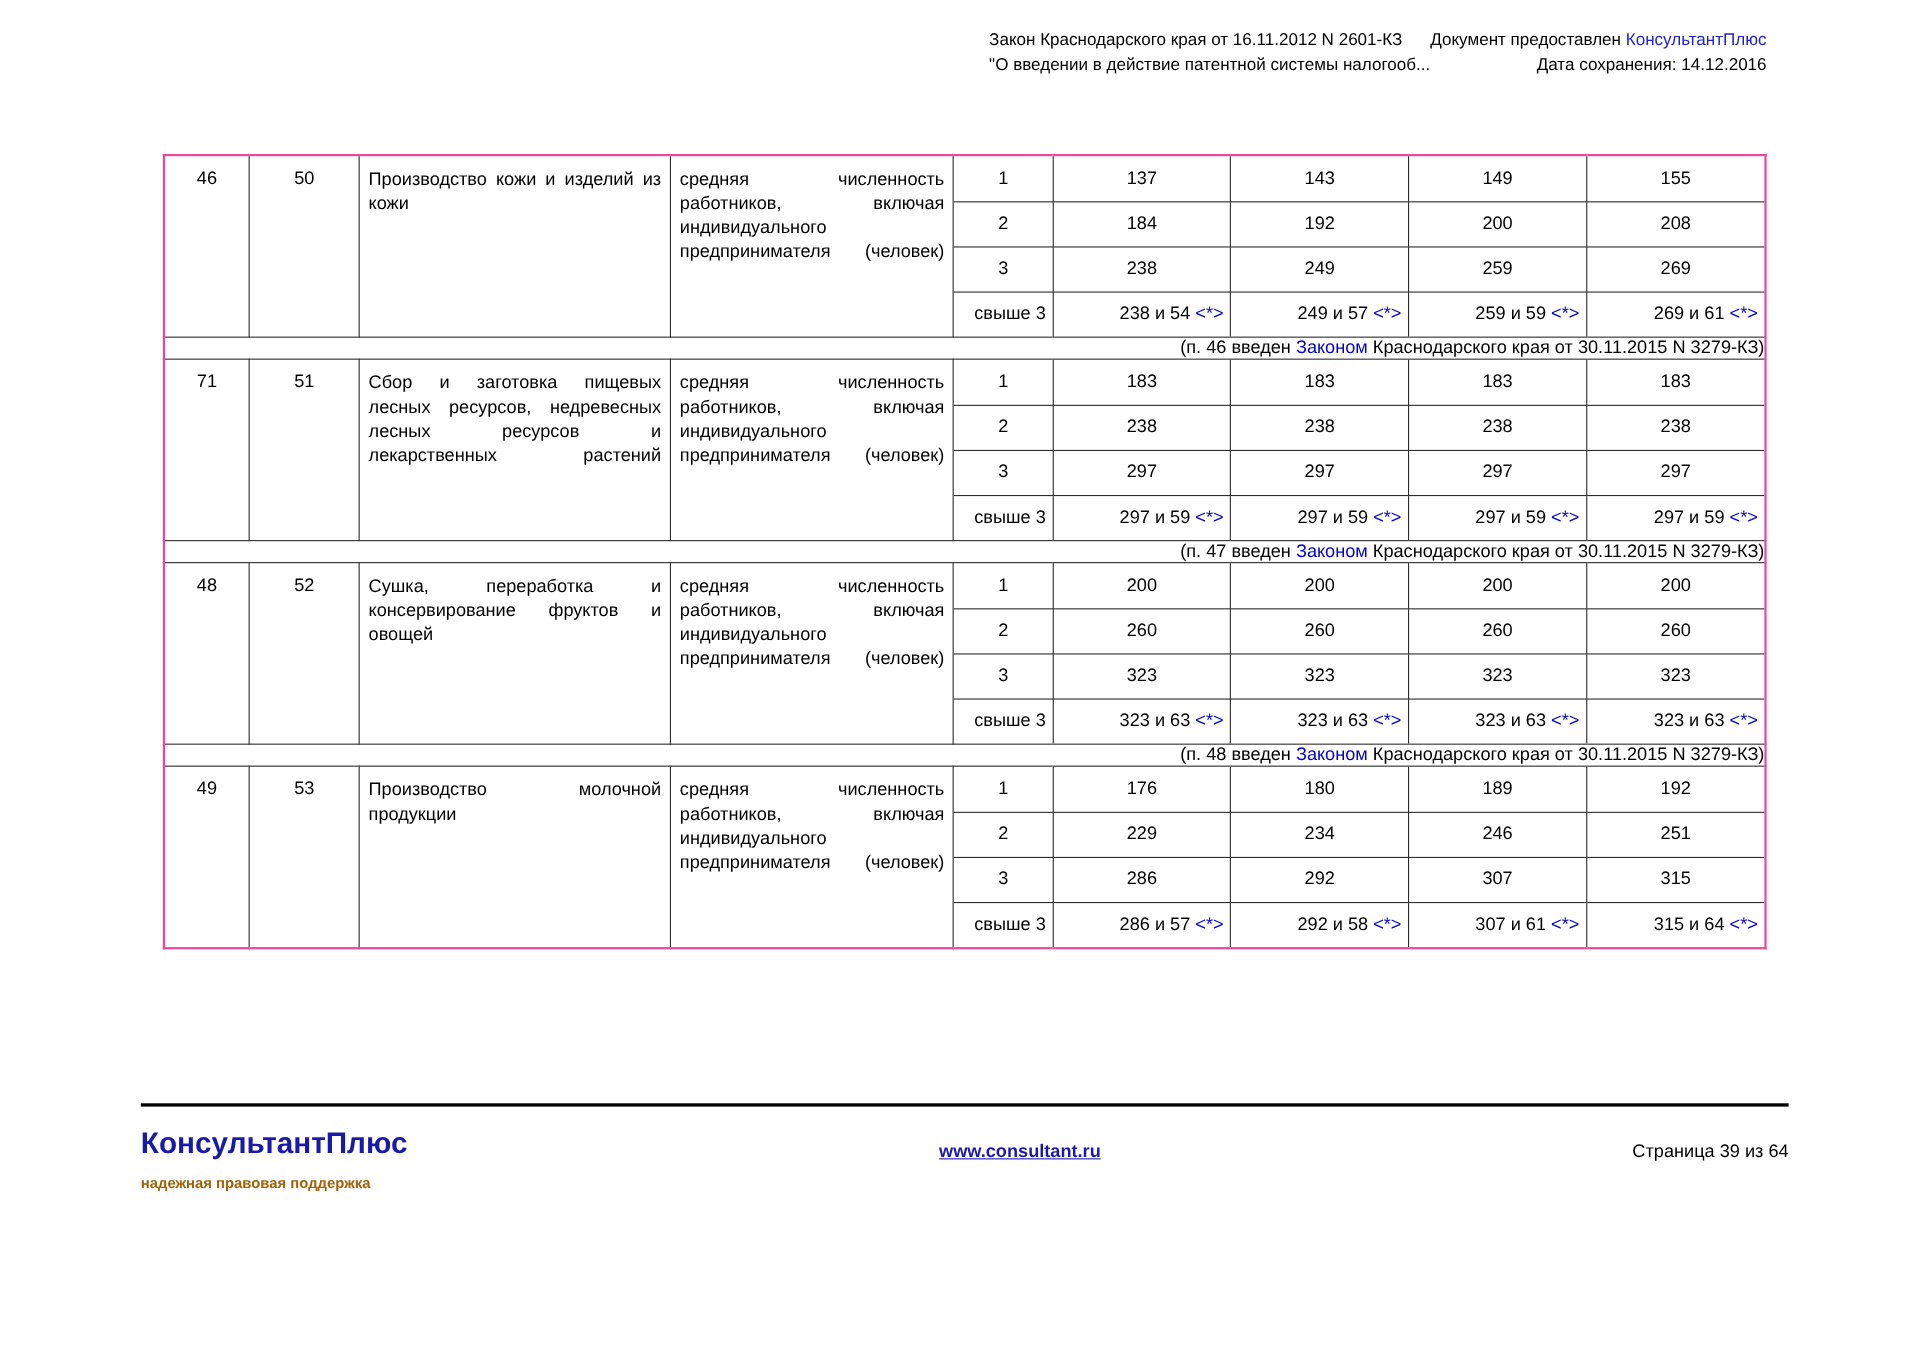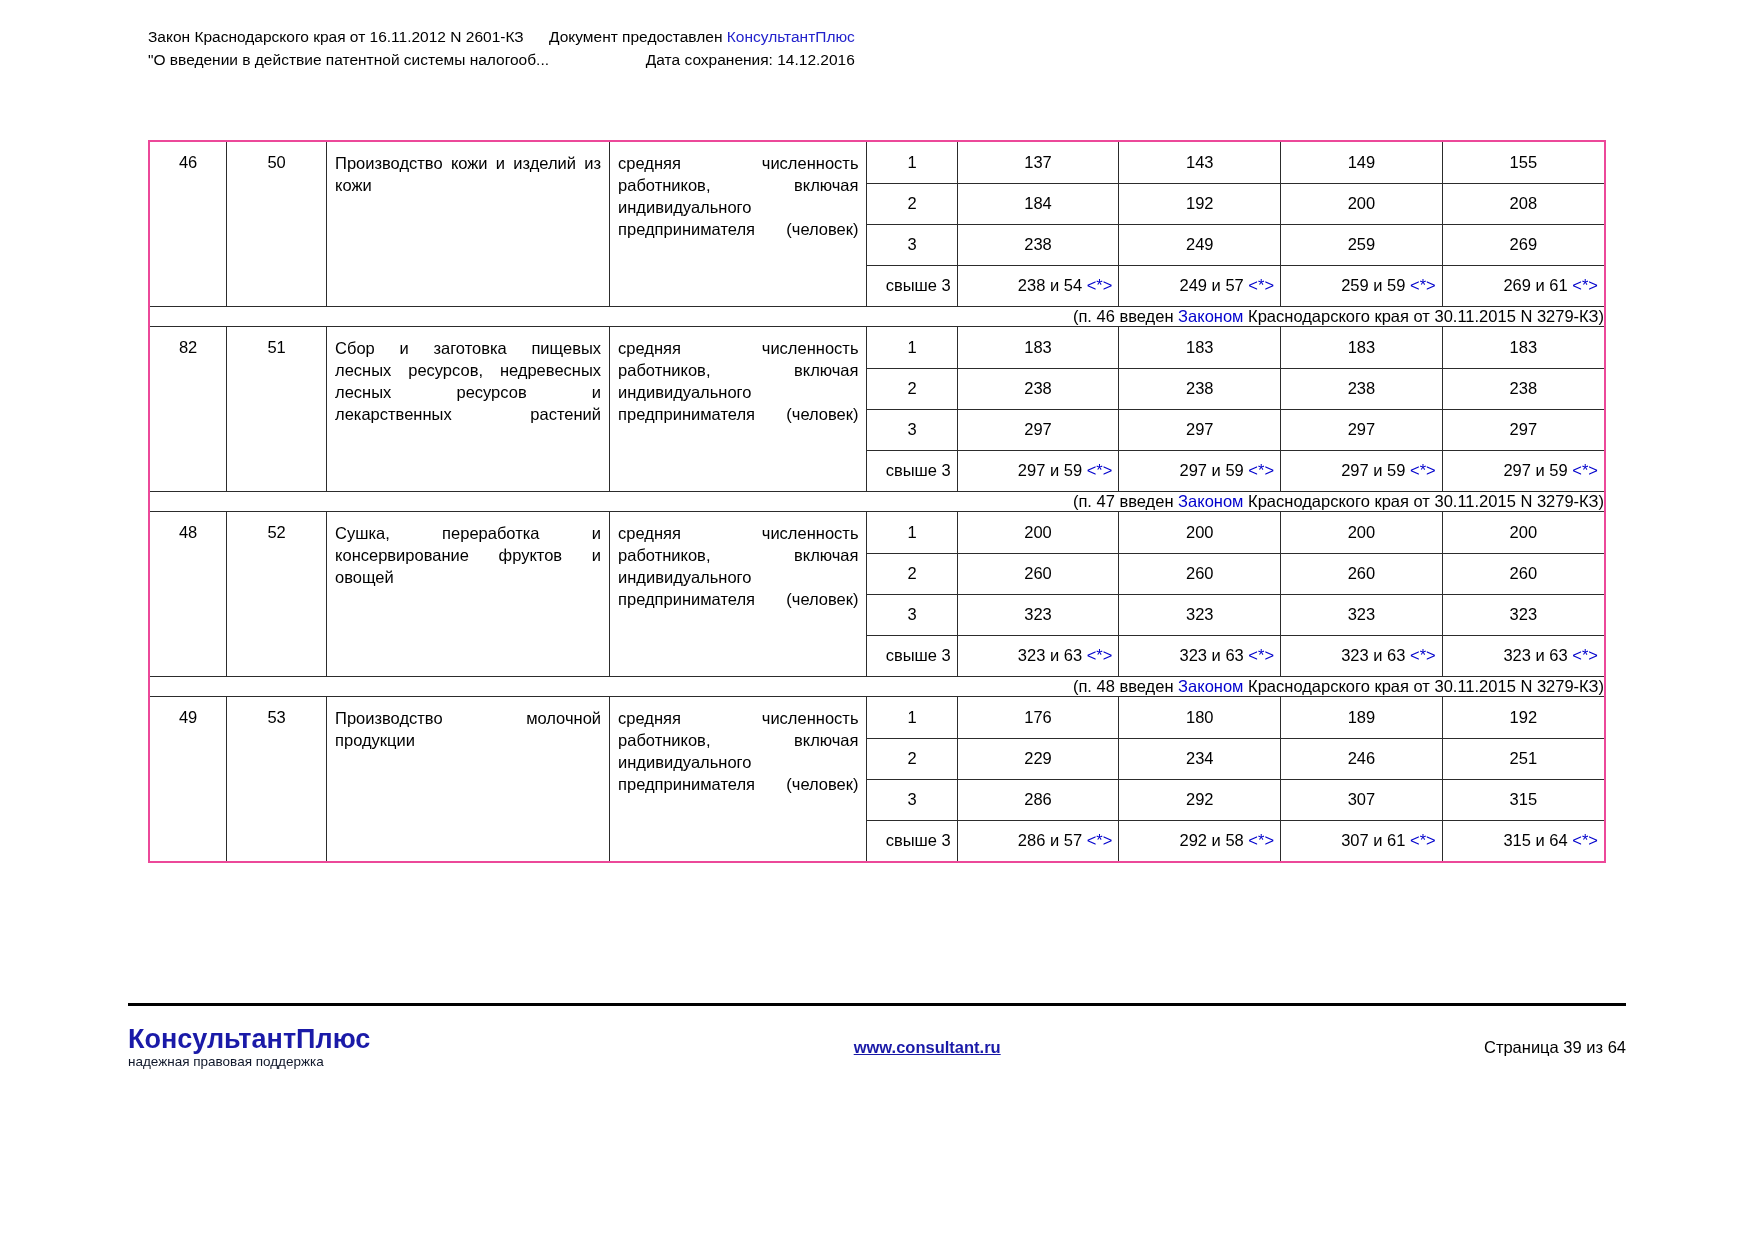--- a/index.html
+++ b/index.html
@@ -24,21 +24,21 @@
     padding: 0;
   }
 
   
   .doc-header {
     position: absolute;
     top: 26px;
     left: 148px;
     right: 148px;
     display: flex;
-    justify-content: flex-start;
+    justify-content: flex-end;
     align-items: flex-start;
     font-size: 15.5px;
     line-height: 1.48;
   }
   .hdr-left { text-align: left; white-space: nowrap; }
   .hdr-right { text-align: right; white-space: nowrap; }
   .hdr-line { display: block; }
   .link { color: #0000cc; }
   .brandlink { color: #2222cc; }
 
@@ -140,23 +140,23 @@
     line-height: 1.12;
   }
   .brand-name {
     font-size: 27px;
     font-weight: bold;
     color: #1a1aa8;
     letter-spacing: 0px;
   }
   .brand-sub {
     font-size: 13.5px;
-    font-weight: normal;
-    color: #0f172a;
-    margin-top: 0;
+    font-weight: bold;
+    color: #a16207;
+    margin-top: 14px;
   }
   .footer-mid {
     font-size: 16.5px;
     font-weight: bold;
     color: #1a1aa8;
     padding-top: 14px;
     text-decoration: underline;
   }
   .footer-right {
     font-size: 16.5px;
@@ -247,21 +247,21 @@
                   </tr>
                 </tbody>
               </table>
             </td>
           </tr>
           <tr class="note-row">
             <td colspan="9"><span>(п. 46 введен </span><span class="link">Законом</span><span> Краснодарского края от 30.11.2015 N 3279-КЗ)</span></td>
           </tr>
           <tr class="block-sep">
             <td>
-              <div class="cell-pad center">82</div>
+              <div class="cell-pad center">71</div>
             </td>
             <td>
               <div class="cell-pad center">51</div>
             </td>
             <td>
               <div class="cell-pad just desc-cell">Сбор и заготовка пищевых лесных ресурсов, недревесных лесных ресурсов и лекарственных растений</div>
             </td>
             <td>
               <div class="cell-pad just desc-cell">средняя численность работников, включая индивидуального предпринимателя (человек)</div>
             </td>

